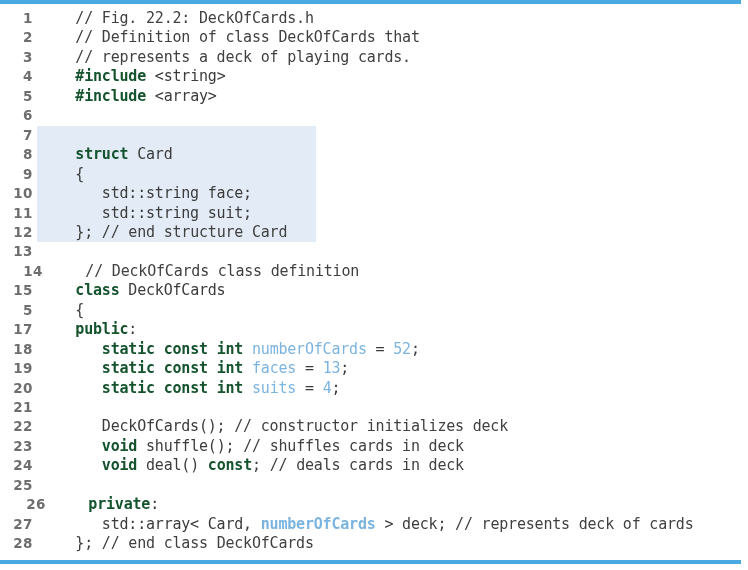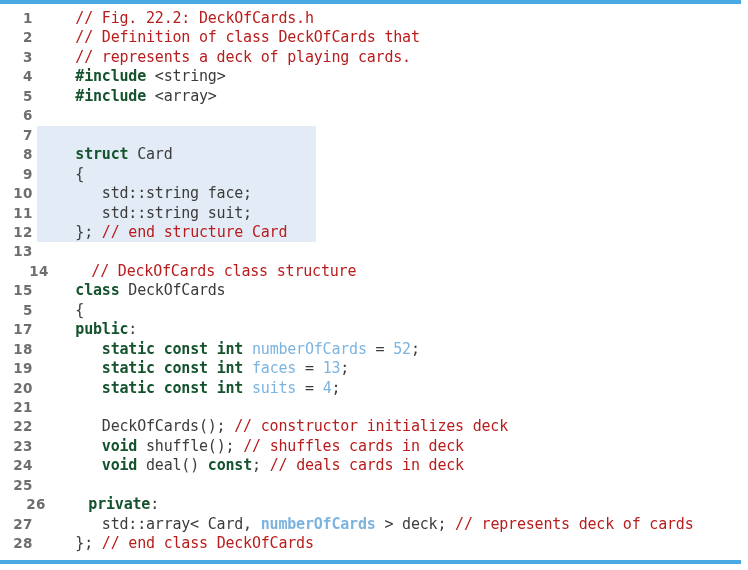--- a/index.html
+++ b/index.html
@@ -69,21 +69,21 @@
 
   
   .highlight-band {
     position: absolute;
     left: 37px;
     width: 279px;
     background: #e3ecf6;
   }
 
   
-  .tok-comment { color: #b91c1c; }
+  .tok-comment { color: #404040; }
   .tok-keyword { color: #14532d; font-weight: bold; }
   .tok-ident   { color: #7cb4e0; }
   .tok-identb  { color: #7cb4e0; font-weight: bold; }
   .tok-num     { color: #7cb4e0; }
   .tok-plain   { color: #3b3b3b; text-align: right; }
 </style>
 </head>
 <body>
 
 <div class="figure">
@@ -98,21 +98,21 @@
       <div class="code-line" style="top: 58.35px; position: absolute; left: 0px; width: 748px;"><span class="lineno">4</span><span class="code"><span class="tok-plain">    </span><span class="tok-keyword">#include</span><span class="tok-plain"> &lt;string&gt;</span></span></div>
       <div class="code-line" style="top: 77.8px; position: absolute; left: 0px; width: 748px;"><span class="lineno">5</span><span class="code"><span class="tok-plain">    </span><span class="tok-keyword">#include</span><span class="tok-plain"> &lt;array&gt;</span></span></div>
       <div class="code-line" style="top: 97.25px; position: absolute; left: 0px; width: 748px;"><span class="lineno">6</span><span class="code"></span></div>
       <div class="code-line" style="top: 116.7px; position: absolute; left: 0px; width: 748px;"><span class="lineno">7</span><span class="code"><span class="tok-plain">    </span></span></div>
       <div class="code-line" style="top: 136.15px; position: absolute; left: 0px; width: 748px;"><span class="lineno">8</span><span class="code"><span class="tok-plain">    </span><span class="tok-keyword">struct</span><span class="tok-plain"> Card</span></span></div>
       <div class="code-line" style="top: 155.6px; position: absolute; left: 0px; width: 748px;"><span class="lineno">9</span><span class="code"><span class="tok-plain">    {</span></span></div>
       <div class="code-line" style="top: 175.05px; position: absolute; left: 0px; width: 748px;"><span class="lineno">10</span><span class="code"><span class="tok-plain">       std::string face;</span></span></div>
       <div class="code-line" style="top: 194.5px; position: absolute; left: 0px; width: 748px; padding-left: 34px;"><span class="lineno">11</span><span class="code"><span class="tok-plain">       std::string suit;</span></span></div>
       <div class="code-line" style="top: 213.95px; position: absolute; left: 0px; width: 748px;"><span class="lineno">12</span><span class="code"><span class="tok-plain">    }; </span><span class="tok-comment">// end structure Card</span></span></div>
       <div class="code-line" style="top: 233.4px; position: absolute; left: 0px; width: 748px;"><span class="lineno">13</span><span class="code"></span></div>
-      <div class="code-line" style="top: 252.85px; position: absolute; left: 16px; width: 686px;"><span class="lineno">14</span><span class="code"><span class="tok-plain">    </span><span class="tok-comment">// DeckOfCards class structure</span></span></div>
+      <div class="code-line" style="top: 252.85px; position: absolute; left: 10px; width: 686px;"><span class="lineno">14</span><span class="code"><span class="tok-plain">    </span><span class="tok-comment">// DeckOfCards class definition</span></span></div>
       <div class="code-line" style="top: 272.3px; position: absolute; left: 0px; width: 644px;"><span class="lineno">15</span><span class="code"><span class="tok-plain">    </span><span class="tok-keyword">class</span><span class="tok-plain"> DeckOfCards</span></span></div>
       <div class="code-line" style="top: 291.75px; position: absolute; left: 0px; width: 748px;"><span class="lineno">5</span><span class="code"><span class="tok-plain">    {</span></span></div>
       <div class="code-line" style="top: 311.2px; position: absolute; left: 0px; width: 748px;"><span class="lineno">17</span><span class="code"><span class="tok-plain">    </span><span class="tok-keyword">public</span><span class="tok-plain">:</span></span></div>
       <div class="code-line" style="top: 330.65px; position: absolute; left: 0px; width: 748px;"><span class="lineno">18</span><span class="code"><span class="tok-plain">       </span><span class="tok-keyword">static const int</span><span class="tok-plain"> </span><span class="tok-ident">numberOfCards</span><span class="tok-plain"> = </span><span class="tok-num">52</span><span class="tok-plain">;</span></span></div>
       <div class="code-line" style="top: 350.1px; position: absolute; left: 0px; width: 748px;"><span class="lineno">19</span><span class="code"><span class="tok-plain">       </span><span class="tok-keyword">static const int</span><span class="tok-plain"> </span><span class="tok-ident">faces</span><span class="tok-plain"> = </span><span class="tok-num">13</span><span class="tok-plain">;</span></span></div>
       <div class="code-line" style="top: 369.55px; position: absolute; left: 0px; width: 748px;"><span class="lineno">20</span><span class="code"><span class="tok-plain">       </span><span class="tok-keyword">static const int</span><span class="tok-plain"> </span><span class="tok-ident">suits</span><span class="tok-plain"> = </span><span class="tok-num">4</span><span class="tok-plain">;</span></span></div>
       <div class="code-line" style="top: 389px; position: absolute; left: 0px; width: 748px;"><span class="lineno">21</span><span class="code"></span></div>
       <div class="code-line" style="top: 408.45px; position: absolute; left: 0px; width: 664px;"><span class="lineno">22</span><span class="code"><span class="tok-plain">       DeckOfCards(); </span><span class="tok-comment">// constructor initializes deck</span></span></div>
       <div class="code-line" style="top: 427.9px; position: absolute; left: 0px; width: 748px;"><span class="lineno">23</span><span class="code"><span class="tok-plain">       </span><span class="tok-keyword">void</span><span class="tok-plain"> shuffle(); </span><span class="tok-comment">// shuffles cards in deck</span></span></div>
       <div class="code-line" style="top: 447.35px; position: absolute; left: 0px; width: 748px;"><span class="lineno">24</span><span class="code"><span class="tok-plain">       </span><span class="tok-keyword">void</span><span class="tok-plain"> deal() </span><span class="tok-keyword">const</span><span class="tok-plain">; </span><span class="tok-comment">// deals cards in deck</span></span></div>

